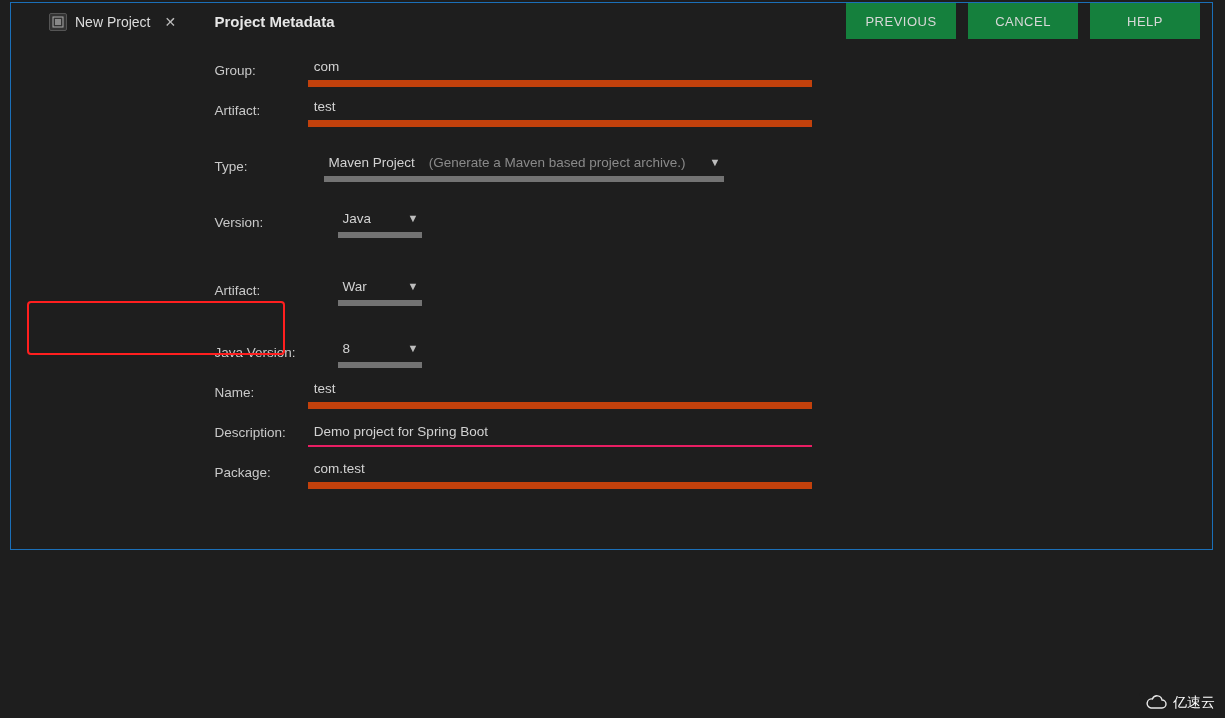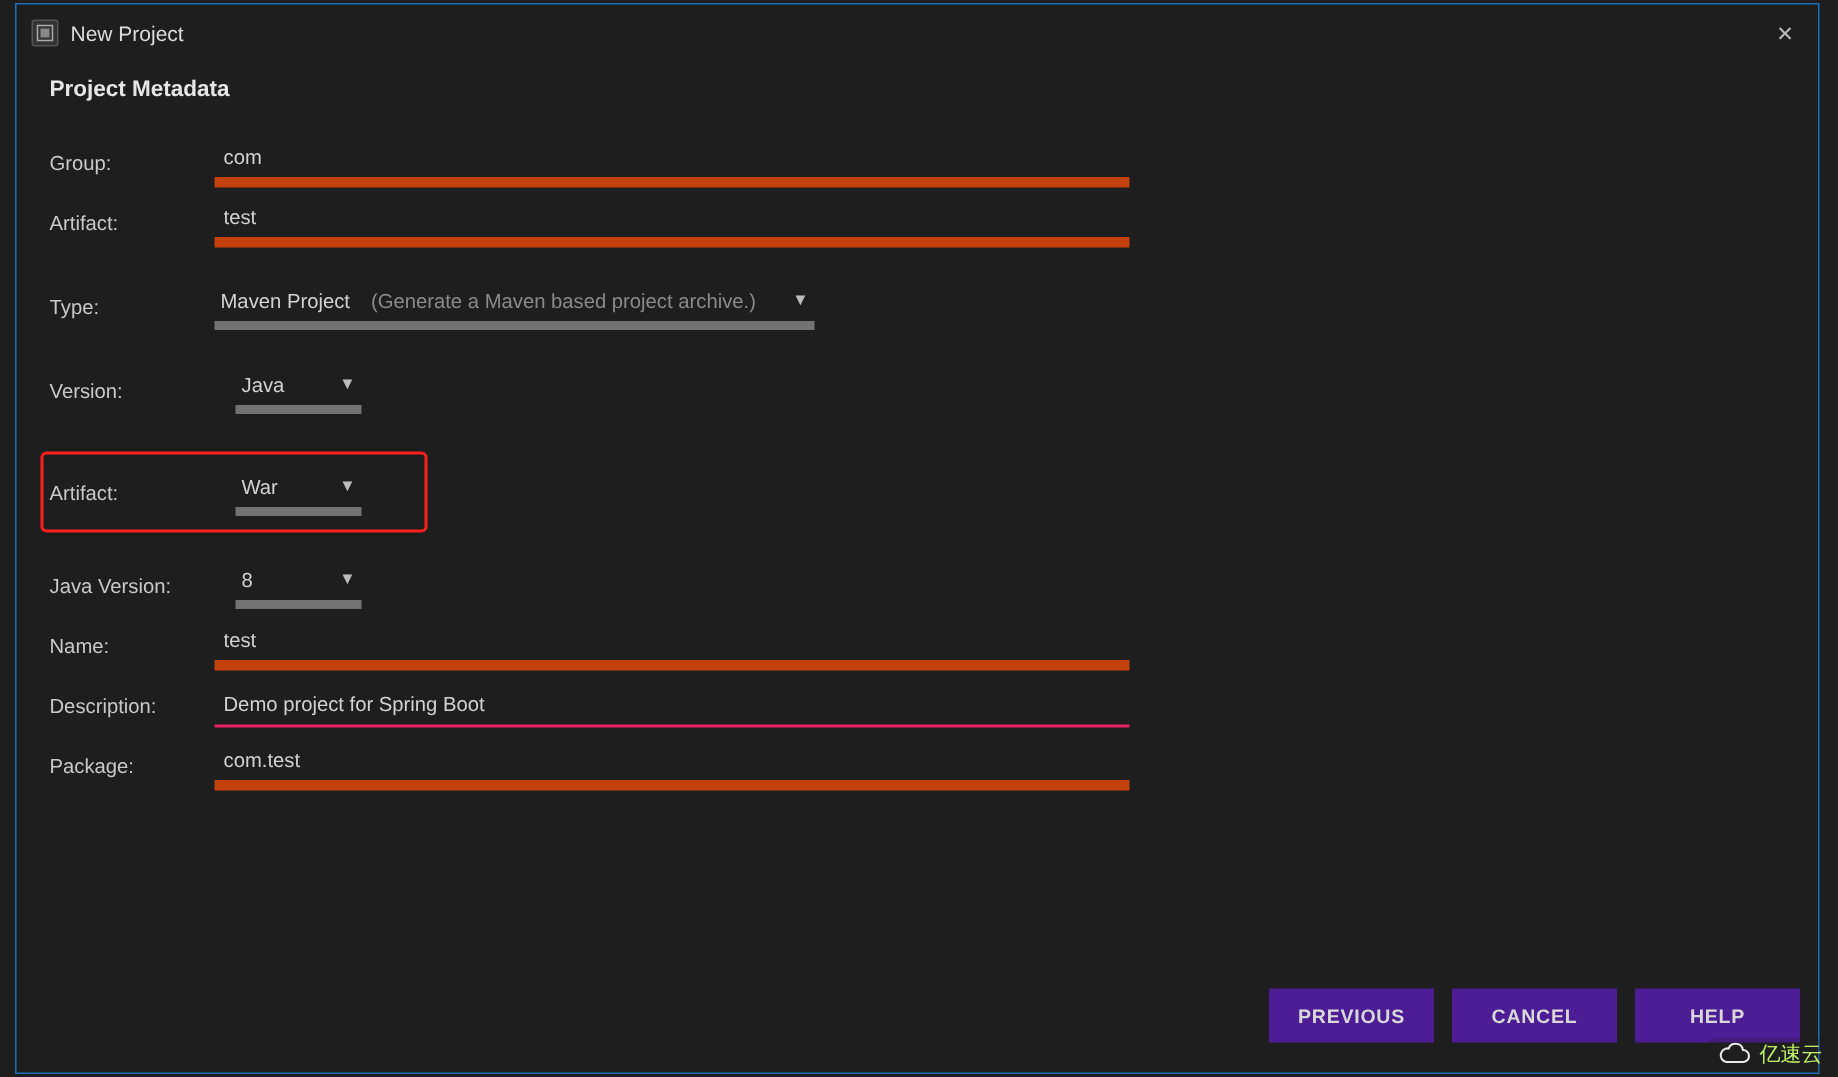--- a/index.html
+++ b/index.html
@@ -1,24 +1,24 @@
 <!DOCTYPE html>
 <html><head>
 <meta charset="utf-8">
 <style>
   * { box-sizing: border-box; margin: 0; padding: 0; }
   html, body { width: 1225px; height: 718px; overflow: hidden; font-family: "Segoe UI", Arial, sans-serif; background: #2b2b2b; color: #bbbbbb; }
   .backdrop { position: absolute; top:0; left:0; width:1225px; height:718px; background:#1e1e1e; }
   .dialog {
     position: absolute;
     left: 10px; top: 2px;
-    width: 1203px; height: 714px;
+    width: 1203px; height: 548px;
     background: #1e1e1e;
     border: 1px solid #1b6fb8;
-    display: flex; flex-direction: column;
+    display: flex; flex-direction: row; padding-left: 28px;
   }
   .titlebar {
     height: 38px;
     display: flex; align-items: center;
     padding: 0 10px;
     color: #dcdcdc;
     font-size: 14px;
     gap: 8px;
   }
   .titlebar .close { margin-left: auto; width: 24px; height: 24px; display:flex; align-items:center; justify-content:center; color:#bbb; cursor:pointer; font-size:14px;}
@@ -80,40 +80,40 @@
   .footer {
     height: 56px;
     display: flex;
     justify-content: flex-end;
     align-items: flex-start;
     gap: 12px;
     padding: 0 12px 2px 12px;
   }
   .btn {
     min-width: 110px; height: 36px;
-    background: #4c1d95;
+    background: #15803d;
     color: #d8d8d8;
     font-size: 13px;
-    font-weight: 700;
+    font-weight: 400;
     border: none;
     letter-spacing: 0.5px;
     cursor: pointer;
     display:flex; align-items:center; justify-content:center;
   }
   .btn.primary { background:#3c3c3c; color:#ffffff; font-weight:700; }
   .app-icon {
     width: 18px; height: 18px;
     display:flex; align-items:center; justify-content:center;
     background:#333; border:1px solid #555; border-radius:2px;
     font-size:11px; color:#ccc;
   }
   .watermark {
     position: absolute;
     right: 4px; bottom: 4px;
-    color: #bef264;
+    color: #ffffff;
     font-size: 14px;
     background: rgba(30,30,30,0.2);
     display:flex; align-items:center; gap:6px;
     padding: 2px 6px;
     border-radius: 4px;
     pointer-events:none;
   }
   .watermark svg { opacity:0.9; }
   
   .row.java-version .label { width: 94px; }

